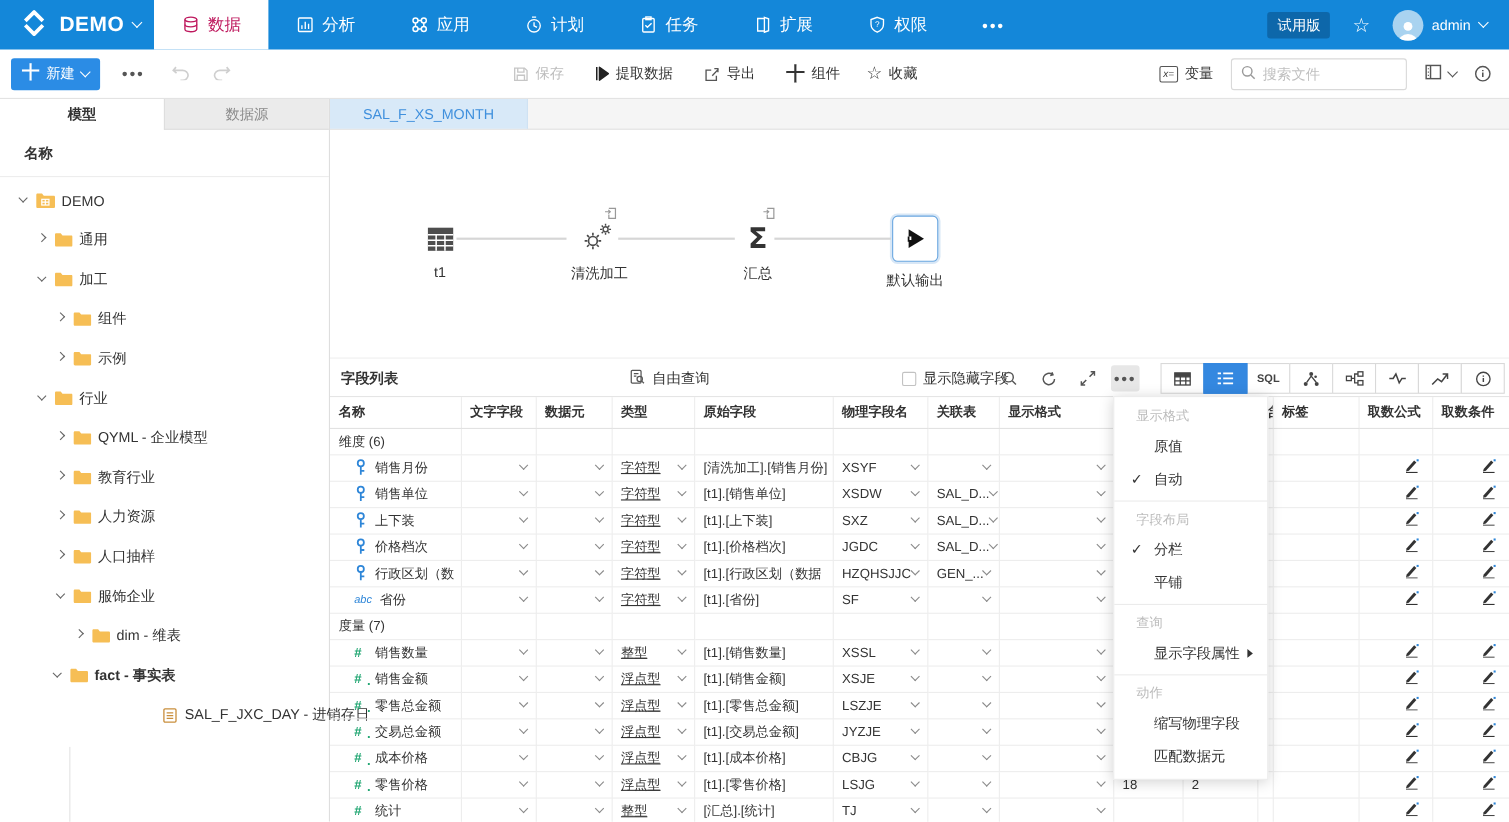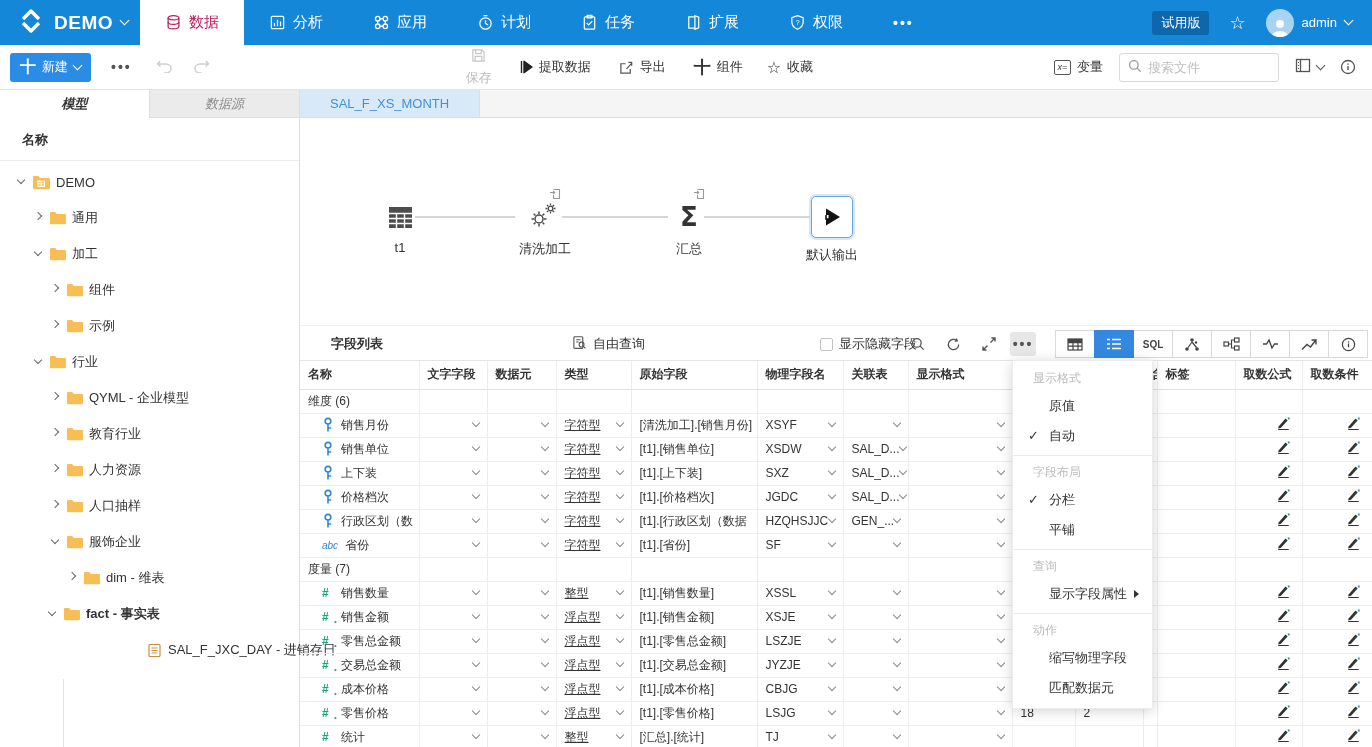--- a/index.html
+++ b/index.html
@@ -20,30 +20,30 @@
   .user-chip { display:flex; align-items:center; gap:8px; cursor:pointer; }
   .avatar { width:28px; height:28px; border-radius:50%; background:#a9d3f0; display:flex; align-items:flex-end; justify-content:center; overflow:hidden; }
   .chev { display:inline-block; width:7px; height:7px; border-right:1.5px solid currentColor; border-bottom:1.5px solid currentColor; transform:rotate(45deg); margin-top:-4px; }
   .chev.right { transform:rotate(-45deg); }
 
   
   .toolbar { height:45px; border-bottom:1px solid #e3e3e3; display:flex; align-items:center; font-size:13px; position:relative; }
   .btn-new { background:#2b8ce5; color:#fff; height:29px; border-radius:3px; display:flex; align-items:center; gap:6px; padding:0 10px; margin-left:10px; cursor:pointer; }
   .btn-new .plus { font-size:16px; font-weight:bold; line-height:1; }
   .tb-btn { display:flex; align-items:center; gap:6px; color:#333; cursor:pointer; white-space:nowrap; }
-  .tb-btn.disabled { color:#bcbcbc; cursor:default;flex-direction:column; }
+  .tb-btn.disabled { color:#bcbcbc; cursor:default; }
   .tb-icon { color:#555; display:flex; }
   .more-dots { letter-spacing:2px; font-weight:bold; color:#555; font-size:14px; }
   .search-box { display:flex; align-items:center; gap:6px; width:160px; height:29px; border:1px solid #d9d9d9; border-radius:3px; padding:0 8px; color:#b5b5b5; }
   .search-box input { border:none; outline:none; width:110px; font-size:13px; color:#4c1d95; font-family:inherit; }
   .search-box input::placeholder { color:#bfbfbf; }
 
   
   .sidebar { position:absolute; left:0; top:90px; width:300px; height:657px; border-right:1px solid #dedede; background:#fff; }
-  .side-tabs { display:flex; height:28px;font-style:italic; }
+  .side-tabs { display:flex; height:28px; }
   .side-tab { flex:1; display:flex; align-items:center; justify-content:center; font-size:13px; cursor:pointer; }
   .side-tab.active { font-weight:bold; background:#fff; }
   .side-tab.inactive { background:#ebebeb; color:#8a8a8a; border-bottom:1px solid #dedede; border-left:1px solid #dedede; }
   .side-header { height:43px; line-height:43px; padding-left:22px; font-weight:bold; font-size:13px; border-bottom:1px solid #ededed; }
   .tree { padding-top:3px; position:relative; }
   .tree-item { height:36px; display:flex; align-items:center; font-size:13px; cursor:pointer; white-space:nowrap; }
   .tree-arrow { width:12px; display:flex; justify-content:center; color:#666; flex:none; }
   .tree-arrow .chev { width:6px; height:6px; border-width:1.3px; }
   .tree-icon { margin:0 6px 0 5px; display:flex; flex:none; }
   .indent-guide { position:absolute; left:63px; top:518px; height:92px; width:1px; background:#e3e3e3; }
@@ -58,21 +58,21 @@
   .flow-node { position:absolute; display:flex; flex-direction:column; align-items:center; cursor:pointer; }
   .flow-label { font-size:13px; color:#333; margin-top:8px; }
   .node-badge { position:absolute; top:-16px; left:14px; color:#999; }
   .play-box { width:42px; height:42px; background:#fff; border:1px solid #6aa7e0; border-radius:5px; display:flex; align-items:center; justify-content:center; box-shadow:0 0 0 2px rgba(99,160,220,.25); }
   .gear-wrap { position:relative; width:34px; height:30px; color:#4a4a4a; }
   .sigma { font-size:26px; font-weight:600; color:#333; line-height:30px; font-family:"DejaVu Sans",sans-serif; }
 
   
   .panel-header { height:36px; border-top:1px solid #efefef; border-bottom:1px solid #e5e5e5; position:relative; background:#fff; }
   .ph-abs { position:absolute; top:0; height:36px; display:flex; align-items:center; gap:6px; }
-  .panel-title { left:10px; font-weight:bold; font-size:13px;margin-left:21px; }
+  .panel-title { left:10px; font-weight:bold; font-size:13px; }
   .free-query { left:272px; cursor:pointer; }
   .show-hidden { left:520px; cursor:pointer; color:#333; }
   .checkbox { width:13px; height:13px; border:1px solid #c2c2c2; border-radius:2px; background:#fff; }
   .ph-ic { cursor:pointer; color:#555; }
   .more-btn { left:710px; width:26px; height:24px; top:6px; background:#e7e7e7; border-radius:3px; justify-content:center; cursor:pointer; }
   .view-group { position:absolute; right:4px; top:4px; display:flex; }
   .view-btn { width:40px; height:28px; border:1px solid #d9d9d9; margin-left:-1px; background:#fff; display:flex; align-items:center; justify-content:center; cursor:pointer; color:#444; font-size:10px; font-weight:bold; }
   .view-btn.active { background:#3488e0; border-color:#3488e0; color:#fff; z-index:1; }
 
   

